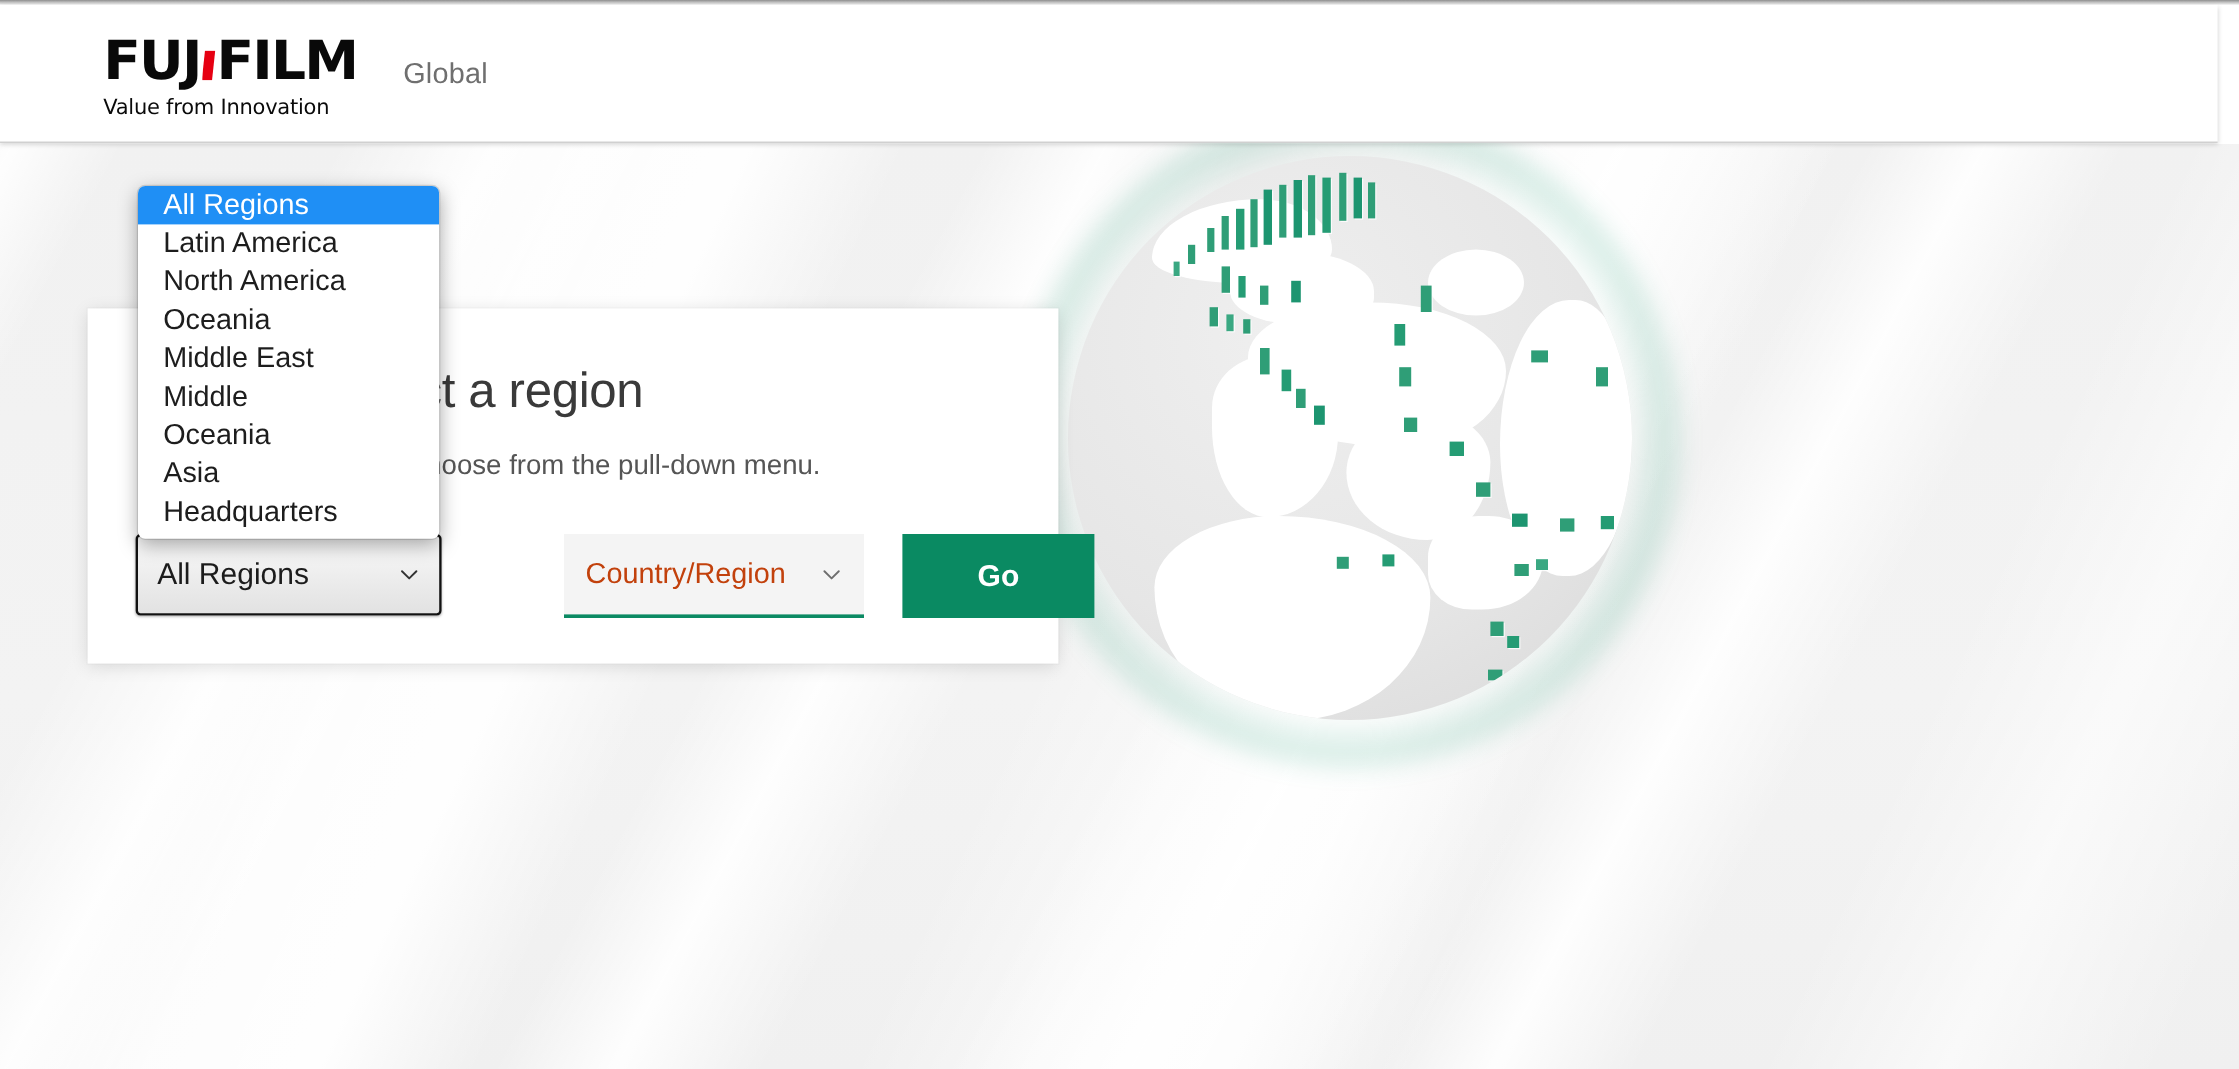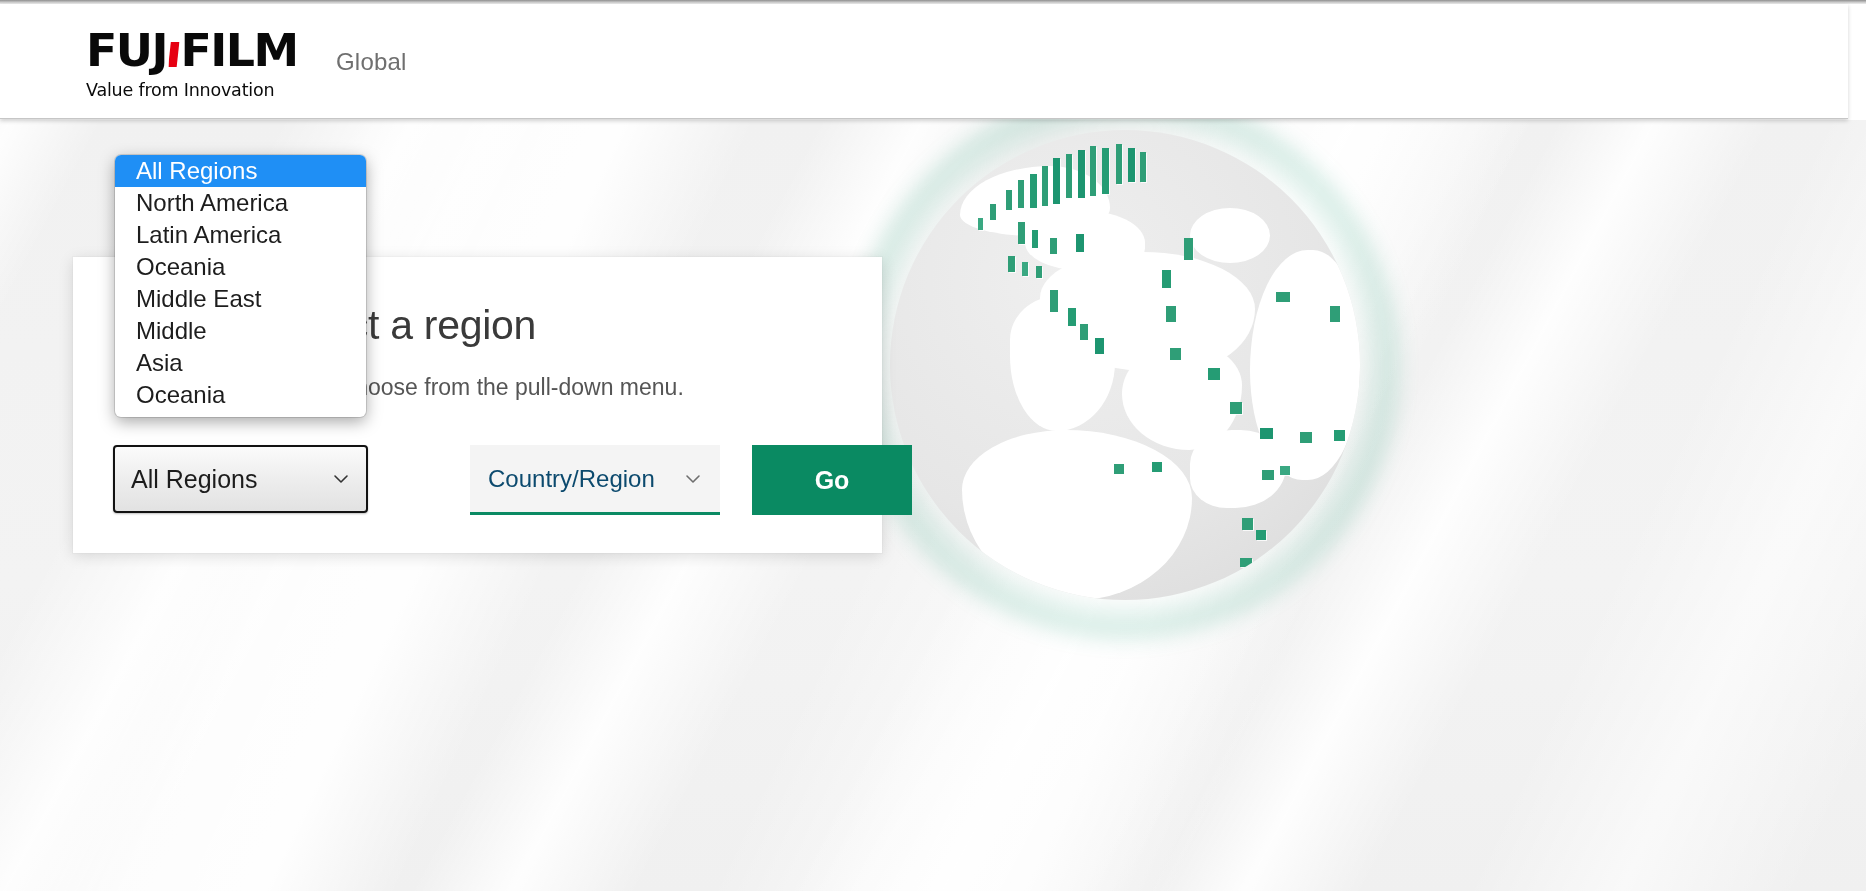--- a/index.html
+++ b/index.html
@@ -207,21 +207,21 @@
     background: #f4f4f4;
     border: none;
     border-bottom: 3px solid #0b8a63;
     display: flex;
     align-items: center;
     padding: 0 18px;
   }
   .country-placeholder {
     flex: 1;
     font-size: 24px;
-    color: #0c4a6e;
+    color: #c2410c;
     white-space: nowrap;
   }
   .chev {
     width: 18px;
     height: 18px;
     flex: 0 0 auto;
   }
   .chev svg { display: block; }
 
   .go-button {
@@ -399,22 +399,23 @@
     <span class="region-select-value">All Regions</span>
     <span class="chev">
       <svg viewBox="0 0 18 18" width="18" height="18" aria-hidden="true">
         <path d="M3 6 L9 12 L15 6" fill="none" stroke="#333333" stroke-width="1.6" stroke-linecap="round" stroke-linejoin="round"></path>
       </svg>
     </span>
   </div>
 
   <div class="dropdown-list" id="dropdown-list">
       <div class="dropdown-option selected">All Regions</div>
+      <div class="dropdown-option">Latin America</div>
       <div class="dropdown-option">North America</div>
-      <div class="dropdown-option">Latin America</div>
       <div class="dropdown-option">Oceania</div>
       <div class="dropdown-option">Middle East</div>
       <div class="dropdown-option">Middle</div>
+      <div class="dropdown-option">Oceania</div>
       <div class="dropdown-option">Asia</div>
-      <div class="dropdown-option">Oceania</div>
+      <div class="dropdown-option">Headquarters</div>
     </div>
 
 </div>
 
 </body></html>

